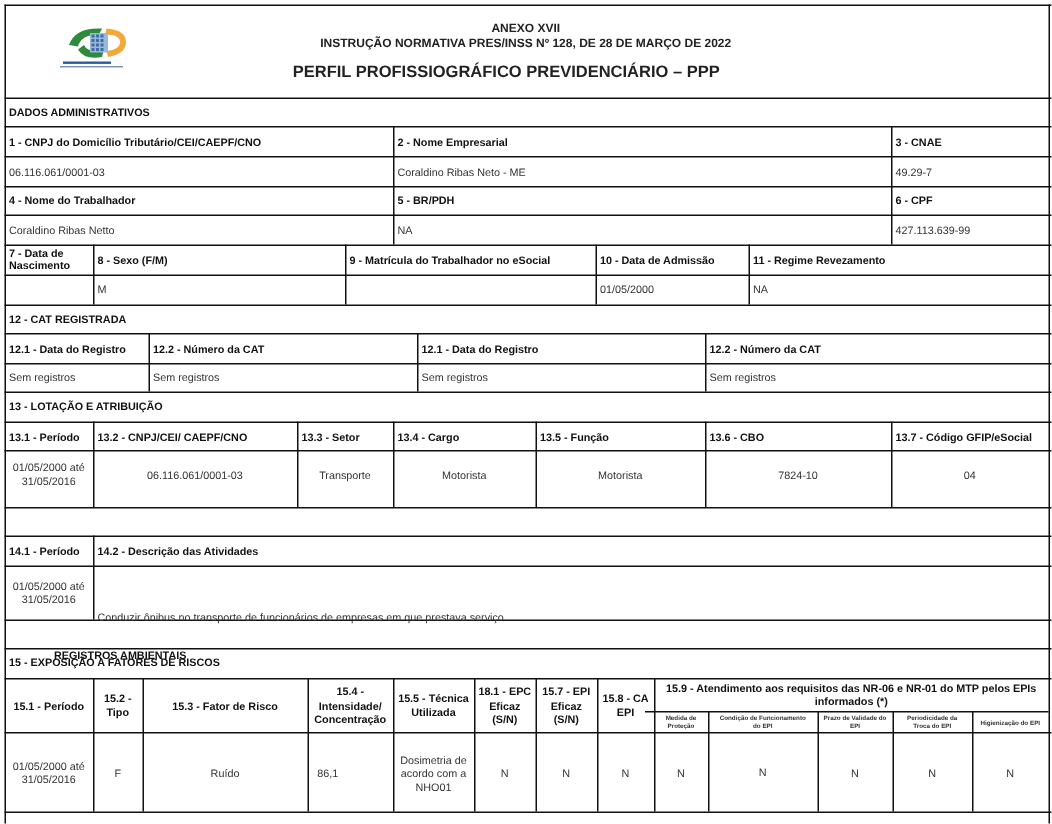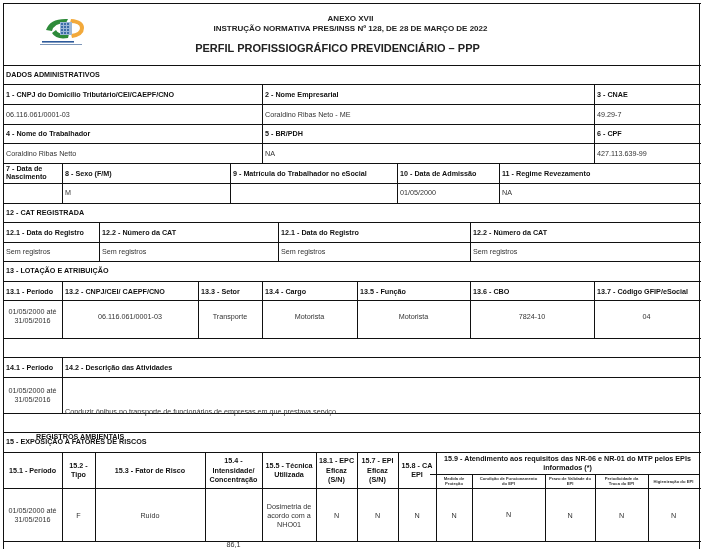--- a/index.html
+++ b/index.html
@@ -208,21 +208,21 @@
   <div class="tiny" style="left:436px; width:36px; top:476px;"><span>Medida de</span><br><span>Proteção</span></div>
   <div class="tiny" style="left:472px; width:73px; top:476px;"><span>Condição de Funcionamento</span><br><span>do EPI</span></div>
   <div class="tiny" style="left:545px; width:50px; top:476px;"><span>Prazo de Validade do</span><br><span>EPI</span></div>
   <div class="tiny" style="left:595px; width:53px; top:476px;"><span>Periodicidade da</span><br><span>Troca do EPI</span></div>
   <div class="tiny" style="left:648px; width:51px; top:479px;"><span>Higienização do EPI</span></div>
 
   <div class="val c" style="left:3px; width:59px; top:506px;">01/05/2000 até</div>
   <div class="val c" style="left:3px; width:59px; top:515px;">31/05/2016</div>
   <div class="val c" style="left:62px; width:33px; top:511px;">F</div>
   <div class="val c" style="left:95px; width:110px; top:511px;">Ruído</div>
-  <div class="val c" style="left:205px; width:57px; top:511px;margin-top:29px;">86,1</div>
+  <div class="val c" style="left:190px; width:57px; top:511px;">86,1</div>
   <div class="val c" style="left:262px; width:54px; top:502px;">Dosimetria de</div>
   <div class="val c" style="left:262px; width:54px; top:511px;">acordo com a</div>
   <div class="val c" style="left:262px; width:54px; top:520px;">NHO01</div>
   <div class="val c" style="left:316px; width:41px; top:511px;">N</div>
   <div class="val c" style="left:357px; width:41px; top:511px;">N</div>
   <div class="val c" style="left:398px; width:38px; top:511px;">N</div>
   <div class="val c" style="left:436px; width:36px; top:511px;">N</div>
   <div class="val c" style="left:472px; width:73px; top:510px;">N</div>
   <div class="val c" style="left:545px; width:50px; top:511px;">N</div>
   <div class="val c" style="left:595px; width:53px; top:511px;">N</div>

